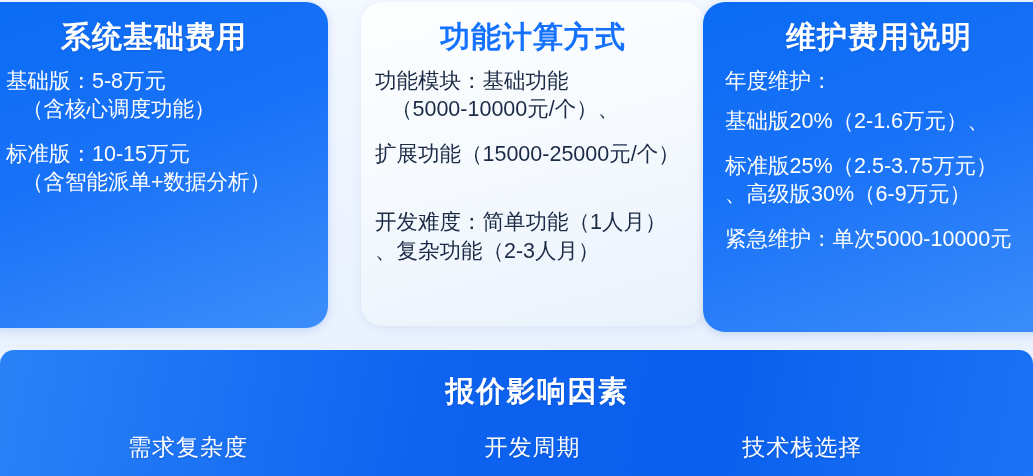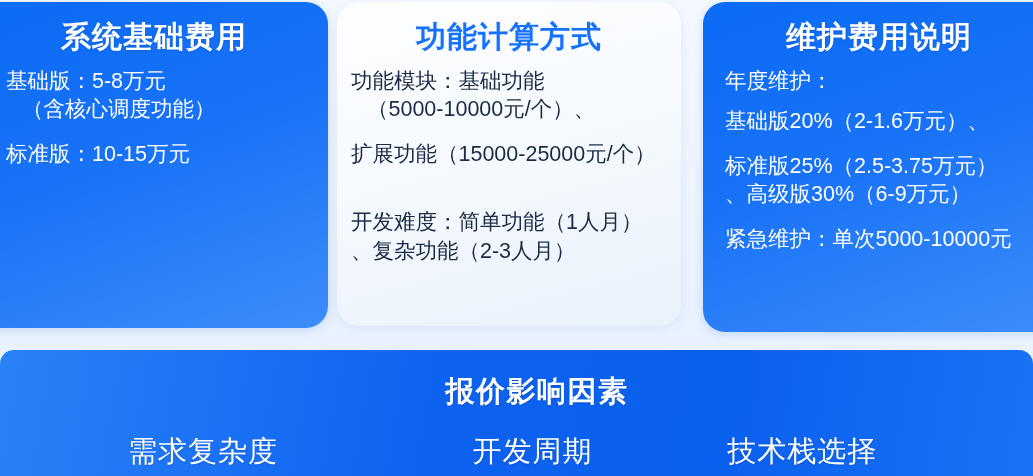--- a/index.html
+++ b/index.html
@@ -38,21 +38,21 @@
     box-shadow: 0 2px 10px rgba(20, 90, 200, 0.18);
   }
 
   .card.light {
     background: linear-gradient(165deg, #fdfefe 0%, #f6fafe 45%, #e9f1fb 100%);
     box-shadow: 0 2px 10px rgba(120, 150, 200, 0.14);
   }
 
   
   #card-1 { left: -20px;  width: 348px; height: 326px; }
-  #card-2 { left: 337px;  width: 344px; height: 324px; }
+  #card-2 { left: 361px;  width: 344px; height: 324px; }
   #card-3 { left: 703px;  width: 352px; height: 330px; }
 
   .card-title {
     text-align: center;
     font-weight: 700;
     font-size: 30px;
     line-height: 1.1;
     letter-spacing: 1px;
     margin: 18px 0 14px 0;
   }
@@ -107,21 +107,21 @@
 
   .factors {
     display: flex;
     margin-top: 20px;
     padding: 0 60px;
   }
   .factor {
     flex: 1 1 0;
     text-align: center;
     color: #ffffff;
-    font-size: 29px;
+    font-size: 23px;
     font-weight: 500;
     letter-spacing: 1px;
     text-shadow: 0 1px 2px rgba(0, 30, 90, 0.18);
   }
   .factor:nth-child(1) { text-align: left;   padding-left: 68px; }
   .factor:nth-child(2) { text-align: center; }
   .factor:nth-child(3) { text-align: center;  padding-right: 36px; }
 </style>
 </head>
 <body>
@@ -130,20 +130,21 @@
 
   <section class="card blue" id="card-1">
     <h2 class="card-title">系统基础费用</h2>
     <div class="card-body">
       <p class="para">
         <span>基础版：5-8万元</span>
         <span class="cont">（含核心调度功能）</span>
       </p>
       <p class="para">
         <span>标准版：10-15万元</span>
+        <span class="cont">（含智能派单+数据分析）</span>
       </p>
     </div>
   </section>
 
   <section class="card light" id="card-2">
     <h2 class="card-title">功能计算方式</h2>
     <div class="card-body">
       <p class="para">
         <span>功能模块：基础功能</span>
         <span class="cont">（5000-10000元/个）、</span>

